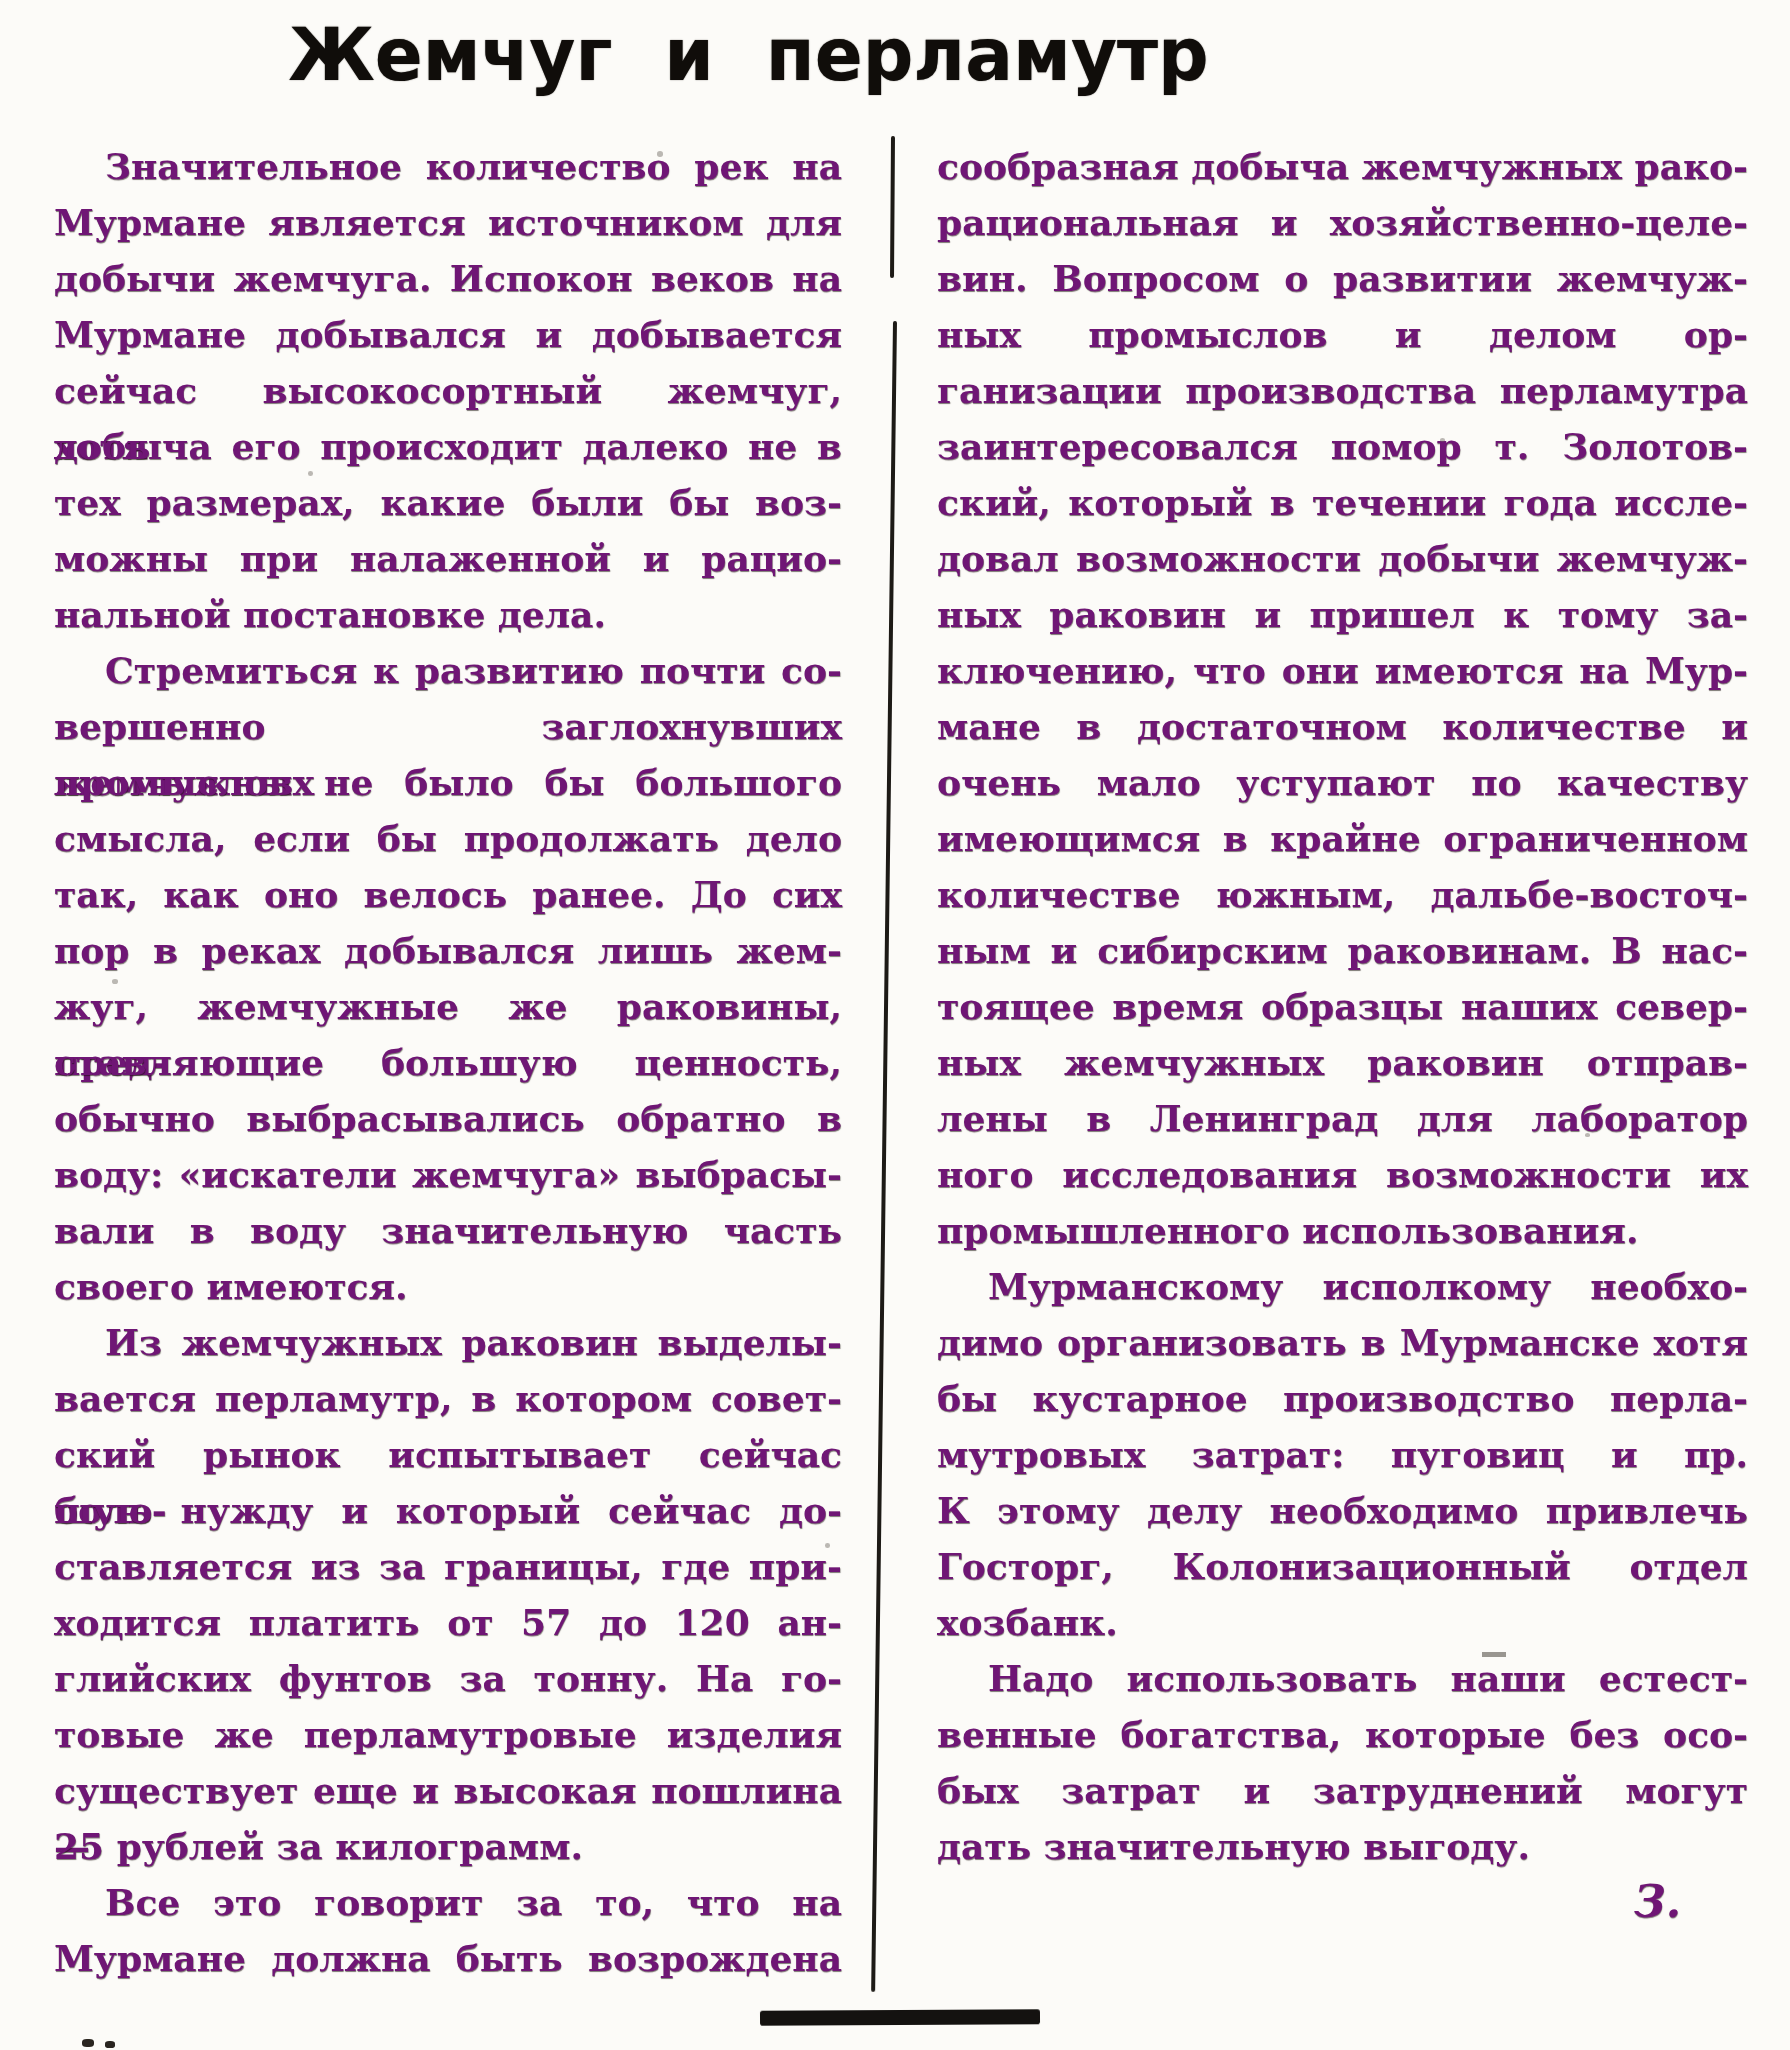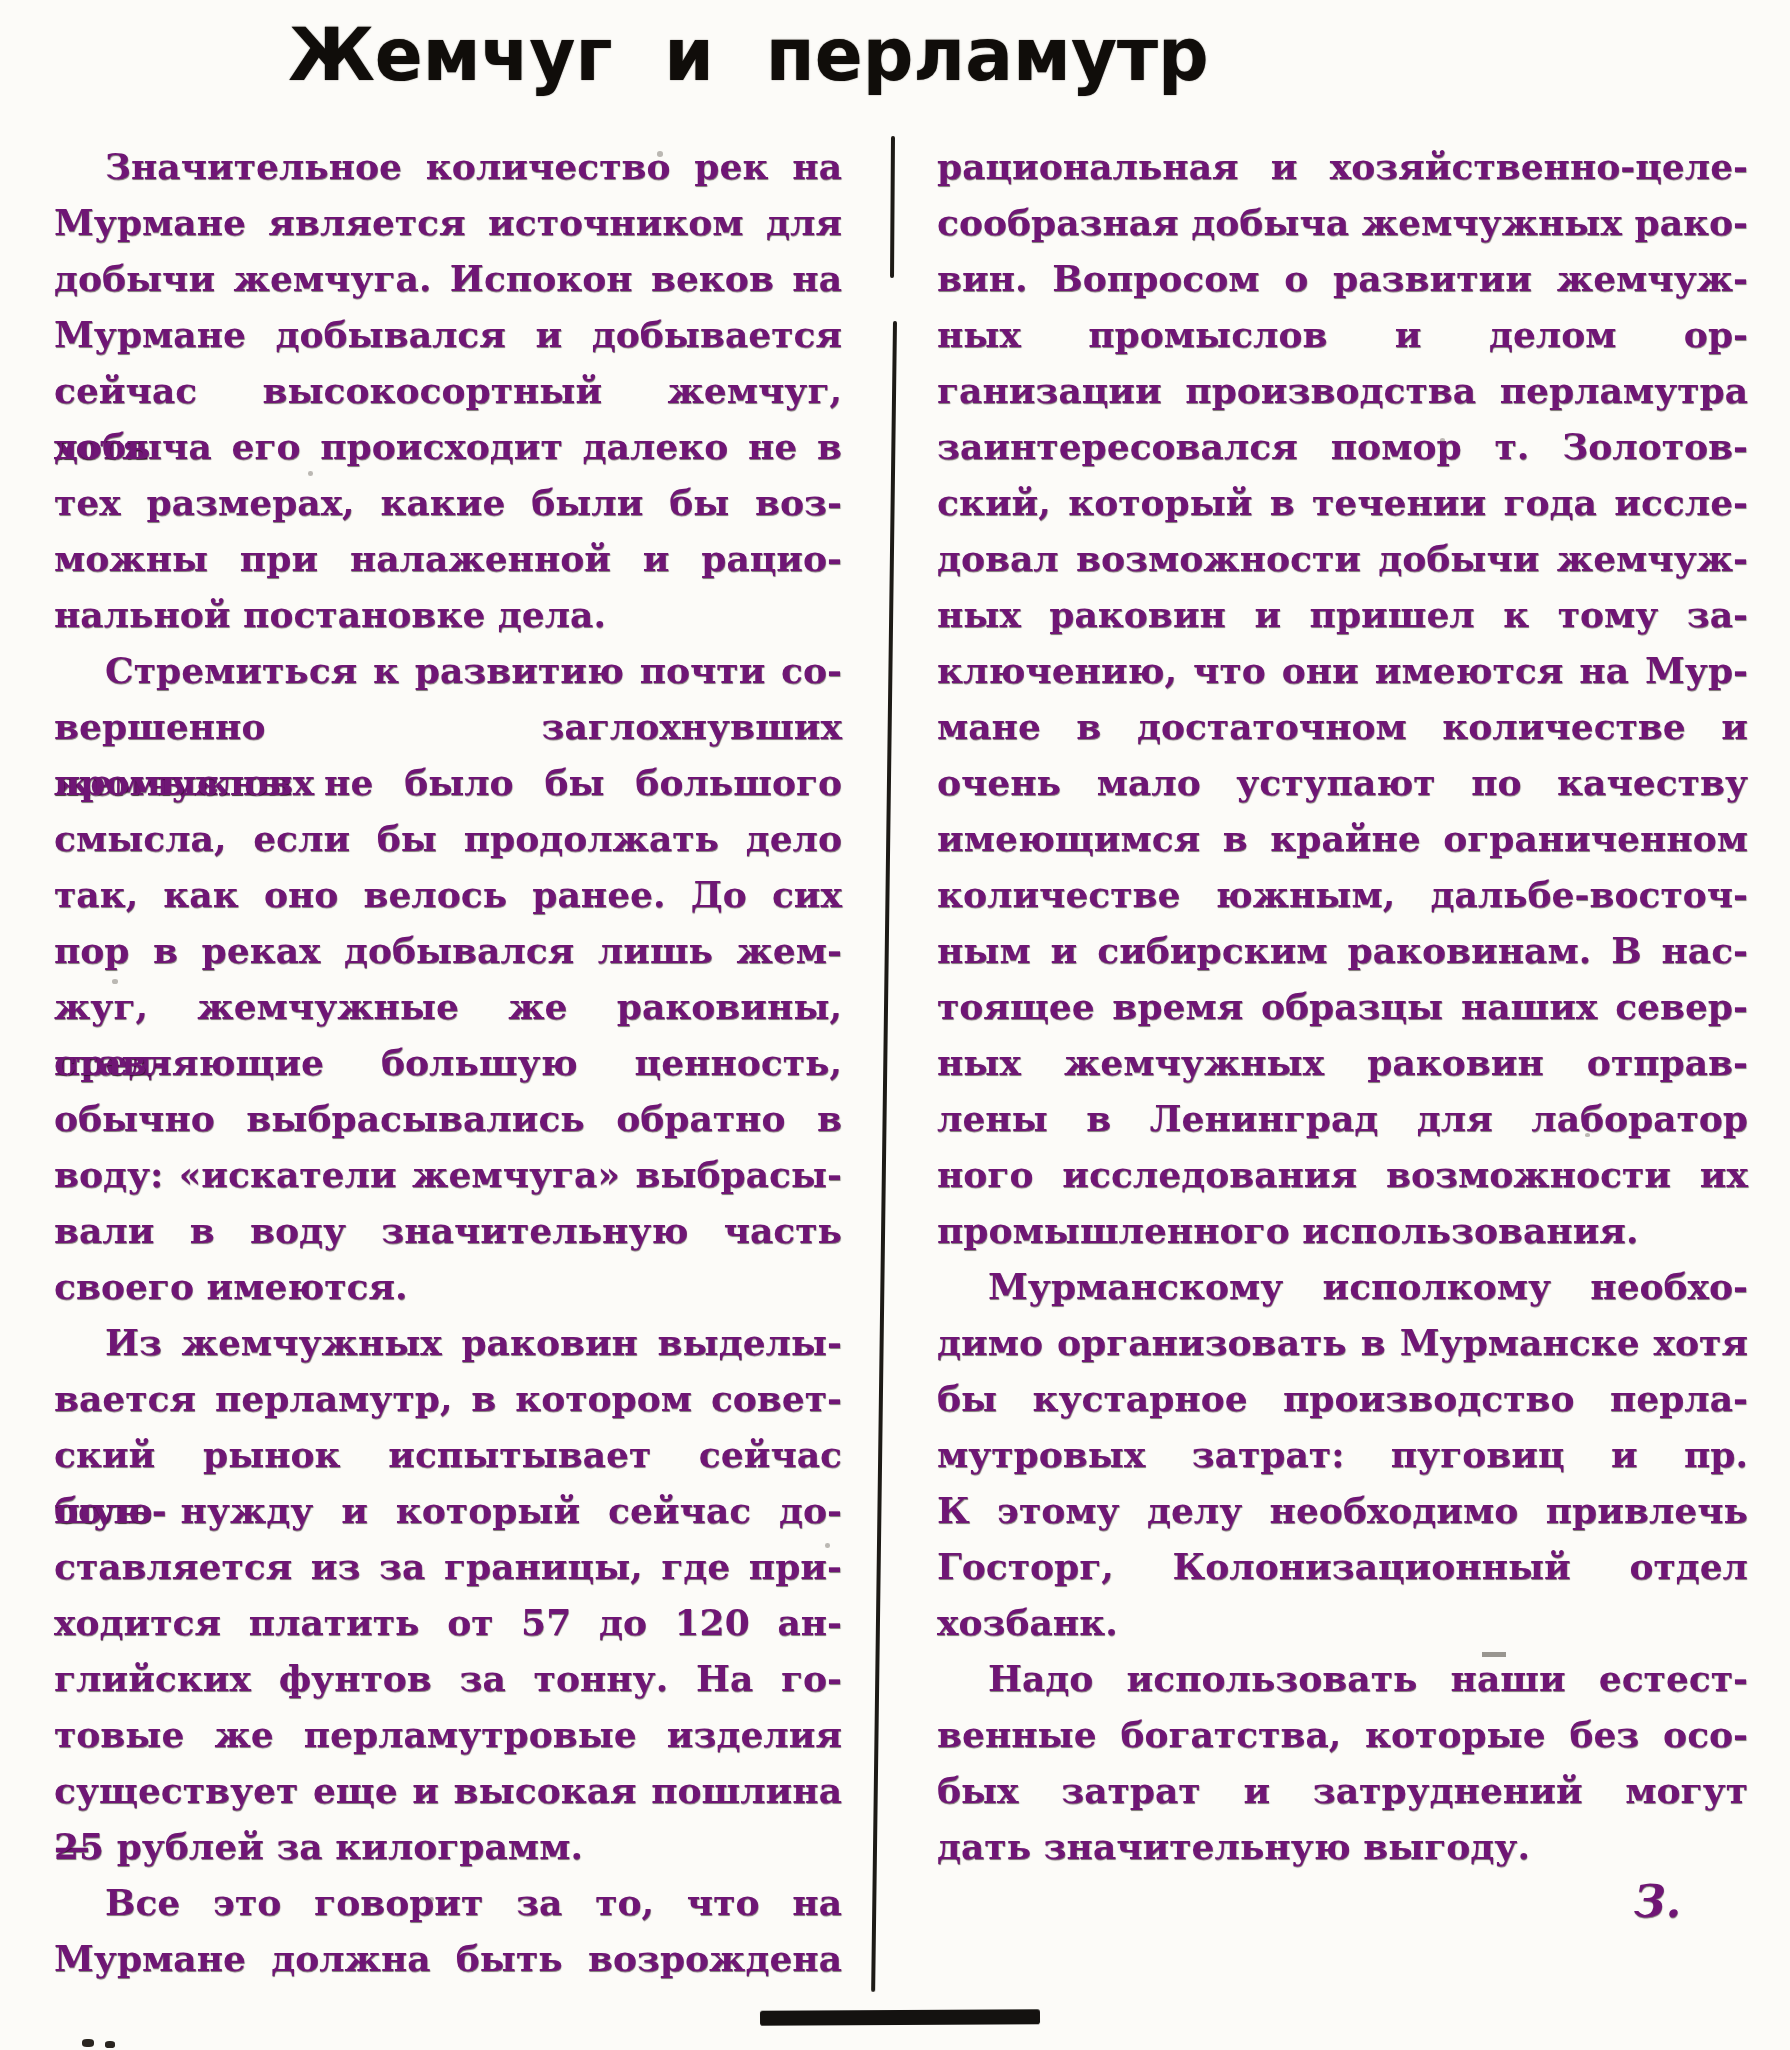--- a/index.html
+++ b/index.html
@@ -132,22 +132,22 @@
       <div class="line">существует еще и высокая пошлина—</div>
       <div class="line end">25 рублей за килограмм.</div>
       <div class="line indent">Все это говорит за то, что на</div>
       <div class="line">Мурмане должна быть возрождена</div>
     </div>
 
   <div class="rule rule-a"></div>
   <div class="rule rule-b"></div>
 
   <div class="col col-right">
+      <div class="line">сообразная добыча жемчужных рако-</div>
       <div class="line">рациональная и хозяйственно-целе-</div>
-      <div class="line">сообразная добыча жемчужных рако-</div>
       <div class="line">вин. Вопросом о развитии жемчуж-</div>
       <div class="line">ных промыслов и делом ор-</div>
       <div class="line">ганизации производства перламутра</div>
       <div class="line">заинтересовался помор т. Золотов-</div>
       <div class="line">ский, который в течении года иссле-</div>
       <div class="line">довал возможности добычи жемчуж-</div>
       <div class="line">ных раковин и пришел к тому за-</div>
       <div class="line">ключению, что они имеются на Мур-</div>
       <div class="line">мане в достаточном количестве и</div>
       <div class="line">очень мало уступают по качеству</div>

